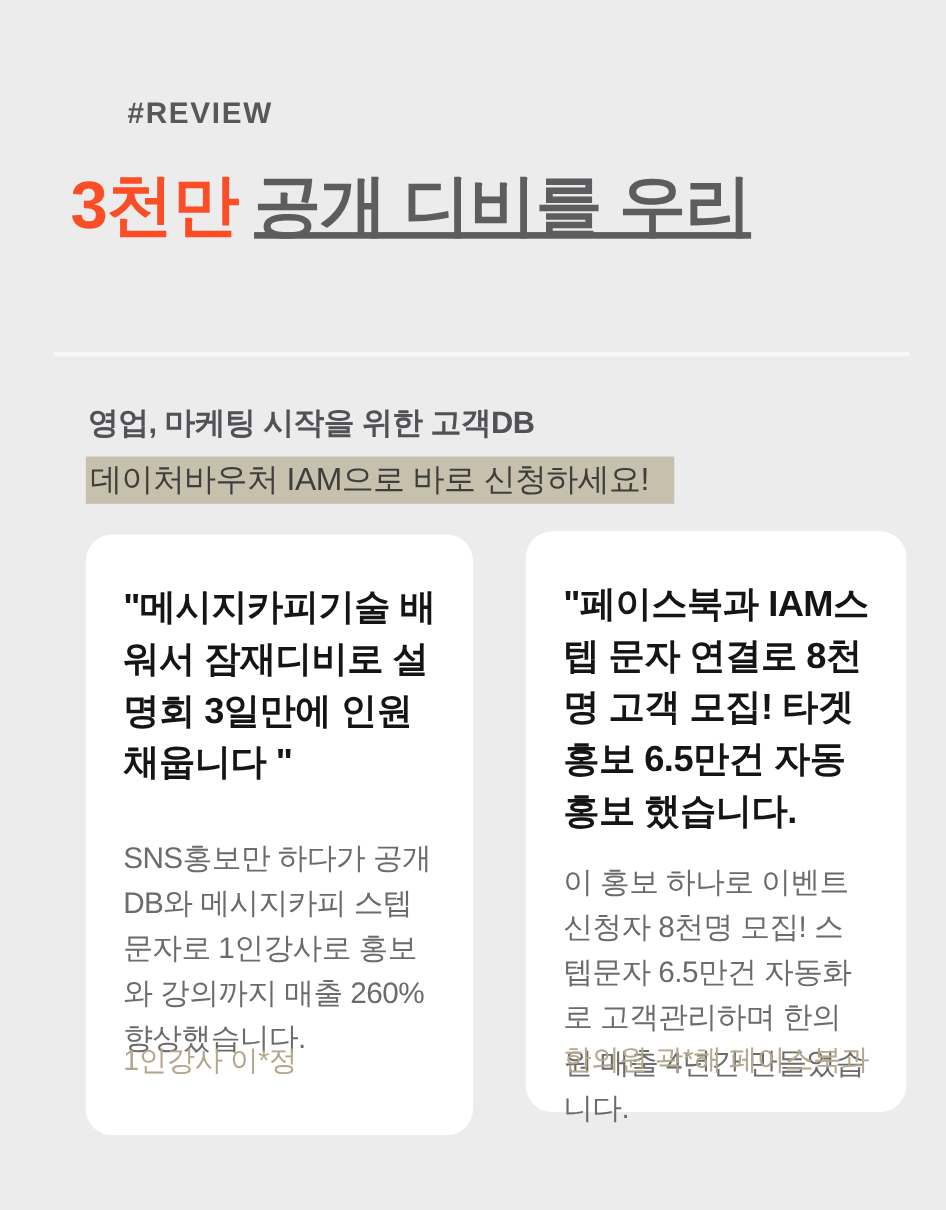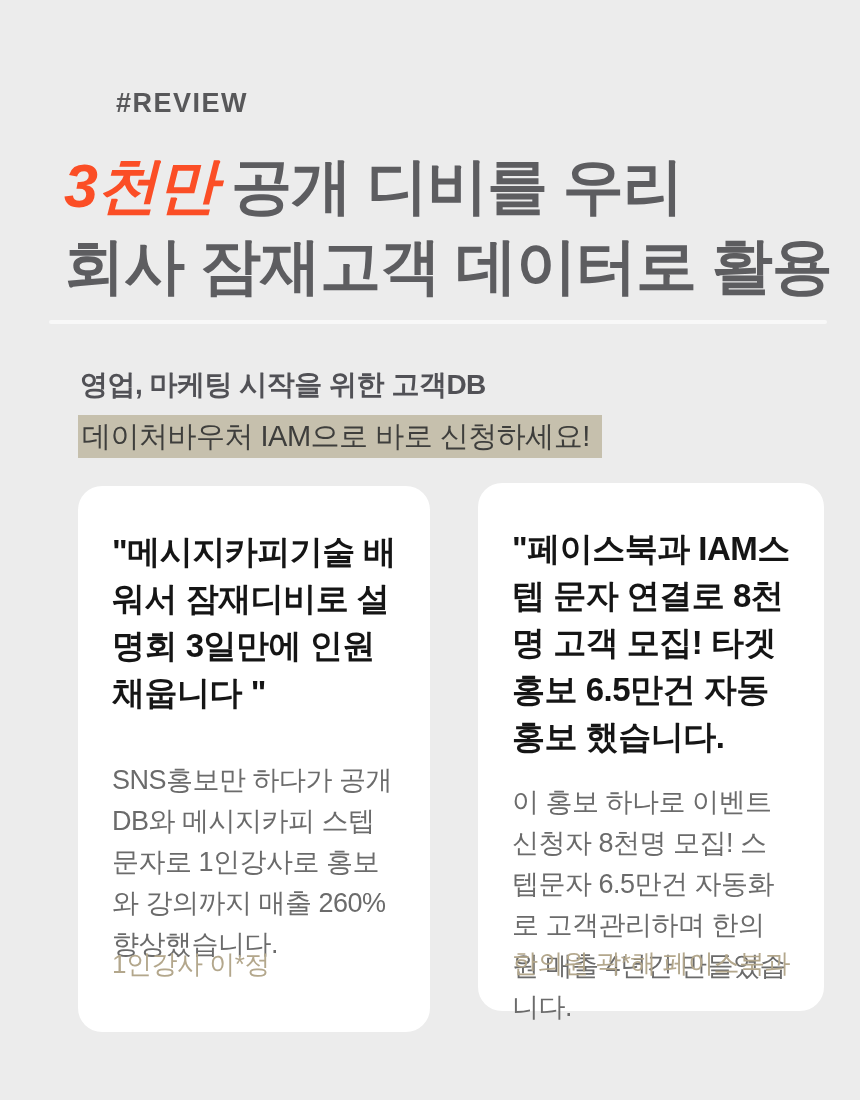--- a/index.html
+++ b/index.html
@@ -30,24 +30,24 @@
     top: 146px;
     font-size: 61px;
     font-weight: 800;
     line-height: 80px;
     color: #5d5d60;
     letter-spacing: -1px;
     white-space: nowrap;
   }
   .title .em {
     color: #fb4e26;
-    font-style: italic;
   }
   .title .rest {
     margin-left: 14px;
+    text-decoration: underline;
   }
   .divider {
     position: absolute;
     left: 49px;
     top: 320px;
     width: 778px;
     height: 4px;
     background: #f8f8f8;
     border-radius: 2px;
   }
@@ -63,21 +63,21 @@
   .highlight {
     position: absolute;
     left: 78px;
     top: 415px;
     display: inline-block;
     background: #c6c0ad;
     color: #3e3e3c;
     font-size: 29px;
     font-weight: 400;
     line-height: 43px;
-    padding: 0 12px 0 4px;
+    padding: 0 23px 0 4px;
     letter-spacing: -0.5px;
   }
   .card {
     position: absolute;
     background: #ffffff;
     border-radius: 24px;
     box-sizing: border-box;
     padding: 42px 34px 0 34px;
   }
   .card-1 {
@@ -121,21 +121,20 @@
   .card-1 .author { bottom: 50px; }
   .card-2 .author { bottom: 30px; }
 </style>
 </head>
 <body>
 
 <div class="hashtag">#REVIEW</div>
 
 <div class="title">
   <div><span class="em">3천만</span><span class="rest">공개 디비를 우리</span></div>
-  <div>회사 잠재고객 데이터로 활용</div>
 </div>
 
 <div class="divider"></div>
 
 <div class="subtitle">영업, 마케팅 시작을 위한 고객DB</div>
 
 <div class="highlight">데이처바우처 IAM으로 바로 신청하세요!</div>
 
 <div class="card card-1">
   <div class="quote">"메시지카피기술 배워서 잠재디비로 설명회 3일만에 인원 채웁니다 "</div>

